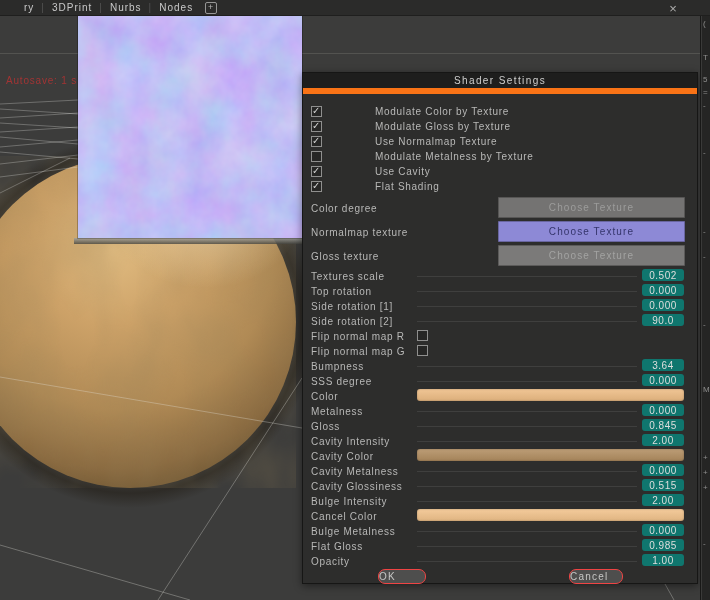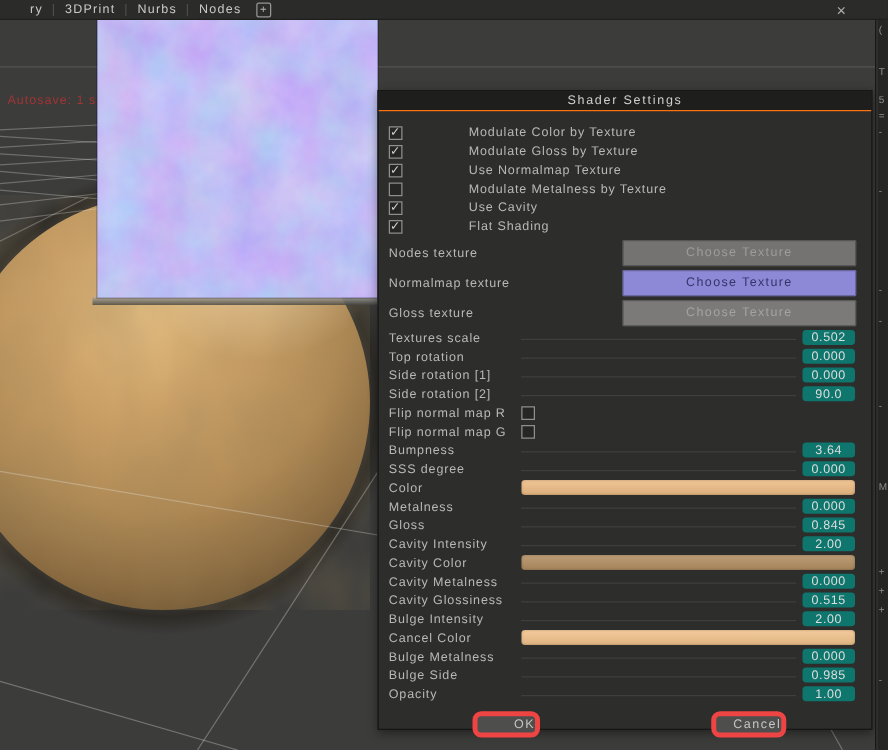--- a/index.html
+++ b/index.html
@@ -26,21 +26,21 @@
          background:linear-gradient(#a3a39e,#44443f);opacity:.8;}
   #texture-preview{position:absolute;left:78px;top:16px;width:224px;height:222px;
          z-index:3;background:#8a86e8;box-shadow:0 0 0 1px rgba(0,0,0,.25);}
   #texture-preview svg{display:block;}
   
   #dialog{position:absolute;left:302px;top:72px;width:396px;height:512px;z-index:5;
           background:#2d2d2c;border:1px solid #161615;box-sizing:border-box;
           box-shadow:0 2px 8px rgba(0,0,0,.45);color:#b8b8b7;font-size:10px;
           letter-spacing:0.7px;}
   #dialog-title{height:15px;background:#1e1e1d;color:#cfcfce;text-align:center;
-          line-height:15px;letter-spacing:1.4px;border-bottom:1px solid #f97316;}
+          line-height:15px;letter-spacing:1.4px;border-bottom:6px solid #f97316;}
   #check-list{margin-top:10px;}
   .chk-row{height:15px;display:flex;align-items:center;padding-left:8px;gap:48px;}
   .cbox{width:9px;height:9px;border:1px solid #8f8f8e;background:#262625;
         margin-right:5px;position:relative;flex:0 0 auto;}
   .cbox.checked::after{content:"\2713";position:absolute;left:0px;top:-2px;
         font-size:10px;color:#d2d2d1;}
   #texture-rows{margin-top:2px;}
   .tex-row{height:24px;position:relative;}
   .tex-label{position:absolute;left:8px;top:50%;transform:translateY(-50%);}
   .tex-btn{position:absolute;left:195px;top:1px;width:187px;height:21px;
@@ -53,22 +53,22 @@
   .p-track{position:absolute;left:114px;right:60px;top:50%;height:1px;
            background:#3f3f3e;}
   .p-value{position:absolute;right:13px;top:1px;width:42px;height:12px;
            background:#0f766e;border-radius:3px;color:#dededd;
            text-align:center;line-height:13px;letter-spacing:0.5px;}
   .p-color{position:absolute;left:114px;right:13px;top:1px;height:12px;
            border-radius:3px;box-shadow:inset 0 0 2px rgba(0,0,0,.3);}
   .p-check{position:absolute;left:114px;top:2px;}
   #dlg-buttons{position:absolute;left:0;top:496px;width:100%;height:14px;}
   .dlg-btn{position:absolute;height:13px;background:#4e4e4d;
-           border:4px solid #ef4444;border-radius:7px;color:#c6c6c4;
-           text-align:right;line-height:13px;letter-spacing:1.2px;
+           border:1px solid #ef4444;border-radius:7px;color:#c6c6c4;
+           text-align:left;line-height:13px;letter-spacing:1.2px;
            box-sizing:content-box;}
   #btn-ok{left:75px;width:46px;}
   #btn-cancel{left:266px;width:52px;}
   
   #right-strip{position:absolute;left:700px;top:16px;width:10px;bottom:0;z-index:6;
            background:#252524;border-left:1px solid #181817;
            box-shadow:inset 1px 0 0 #3a3a39;overflow:hidden;}
   .frag{position:absolute;left:2px;font-size:8px;color:#8f8f8e;line-height:8px;}
 </style>
 </head>
@@ -181,21 +181,21 @@
           <span class="cbox checked"></span>
           <span>Use Cavity</span>
         </div>
         <div class="chk-row">
           <span class="cbox checked"></span>
           <span>Flat Shading</span>
         </div>
       </div>
     <div id="texture-rows">
         <div class="tex-row">
-          <span class="tex-label">Nodes texture</span>
+          <span class="tex-label">Color degree</span>
           <div class="tex-btn" style="background: rgb(116, 115, 114); color: rgb(156, 156, 155);">Choose Texture</div>
         </div>
         <div class="tex-row">
           <span class="tex-label">Normalmap texture</span>
           <div class="tex-btn" style="background: rgb(141, 137, 214); color: rgb(53, 53, 107);">Choose Texture</div>
         </div>
         <div class="tex-row">
           <span class="tex-label">Gloss texture</span>
           <div class="tex-btn" style="background: rgb(123, 122, 121); color: rgb(163, 163, 162);">Choose Texture</div>
         </div>
@@ -280,21 +280,21 @@
         <div class="p-row">
           <span class="p-label">Cancel Color</span>
           <div class="p-color" style="background: linear-gradient(rgba(255, 255, 255, 0.133), rgba(0, 0, 0, 0.08)), rgb(242, 195, 140);"></div>
         </div>
         <div class="p-row">
           <span class="p-label">Bulge Metalness</span>
           <div class="p-track"></div>
           <div class="p-value">0.000</div>
         </div>
         <div class="p-row">
-          <span class="p-label">Bulge Side</span>
+          <span class="p-label">Flat Gloss</span>
           <div class="p-track"></div>
           <div class="p-value">0.985</div>
         </div>
         <div class="p-row">
           <span class="p-label">Opacity</span>
           <div class="p-track"></div>
           <div class="p-value">1.00</div>
         </div>
       </div>
     <div id="dlg-buttons">

